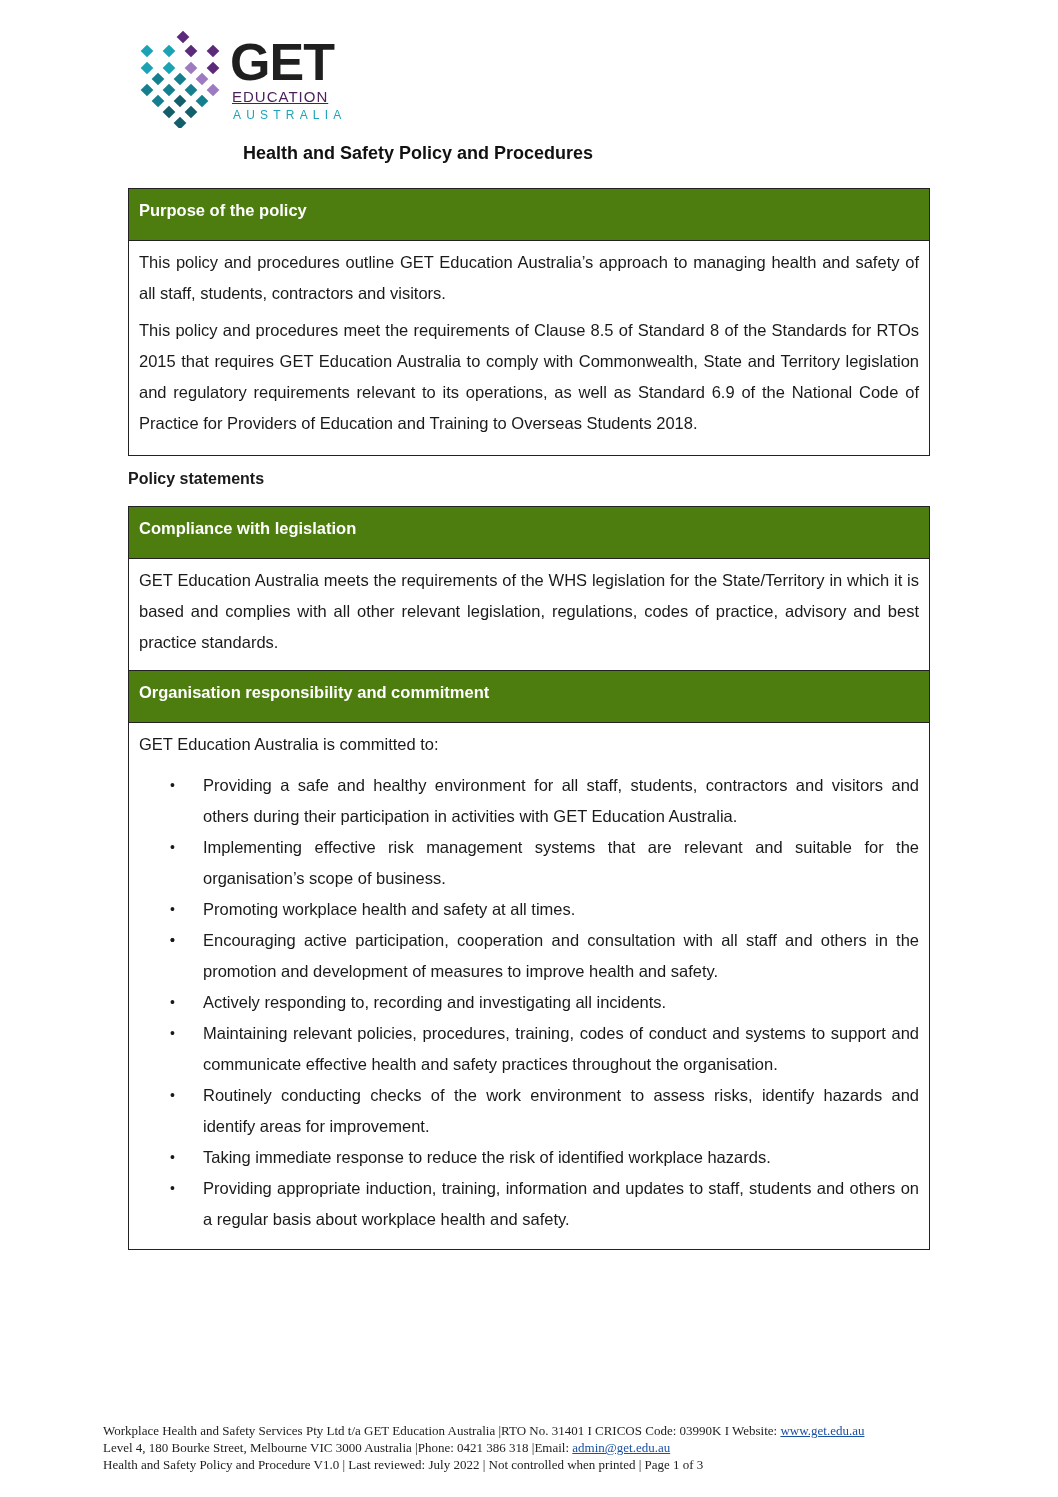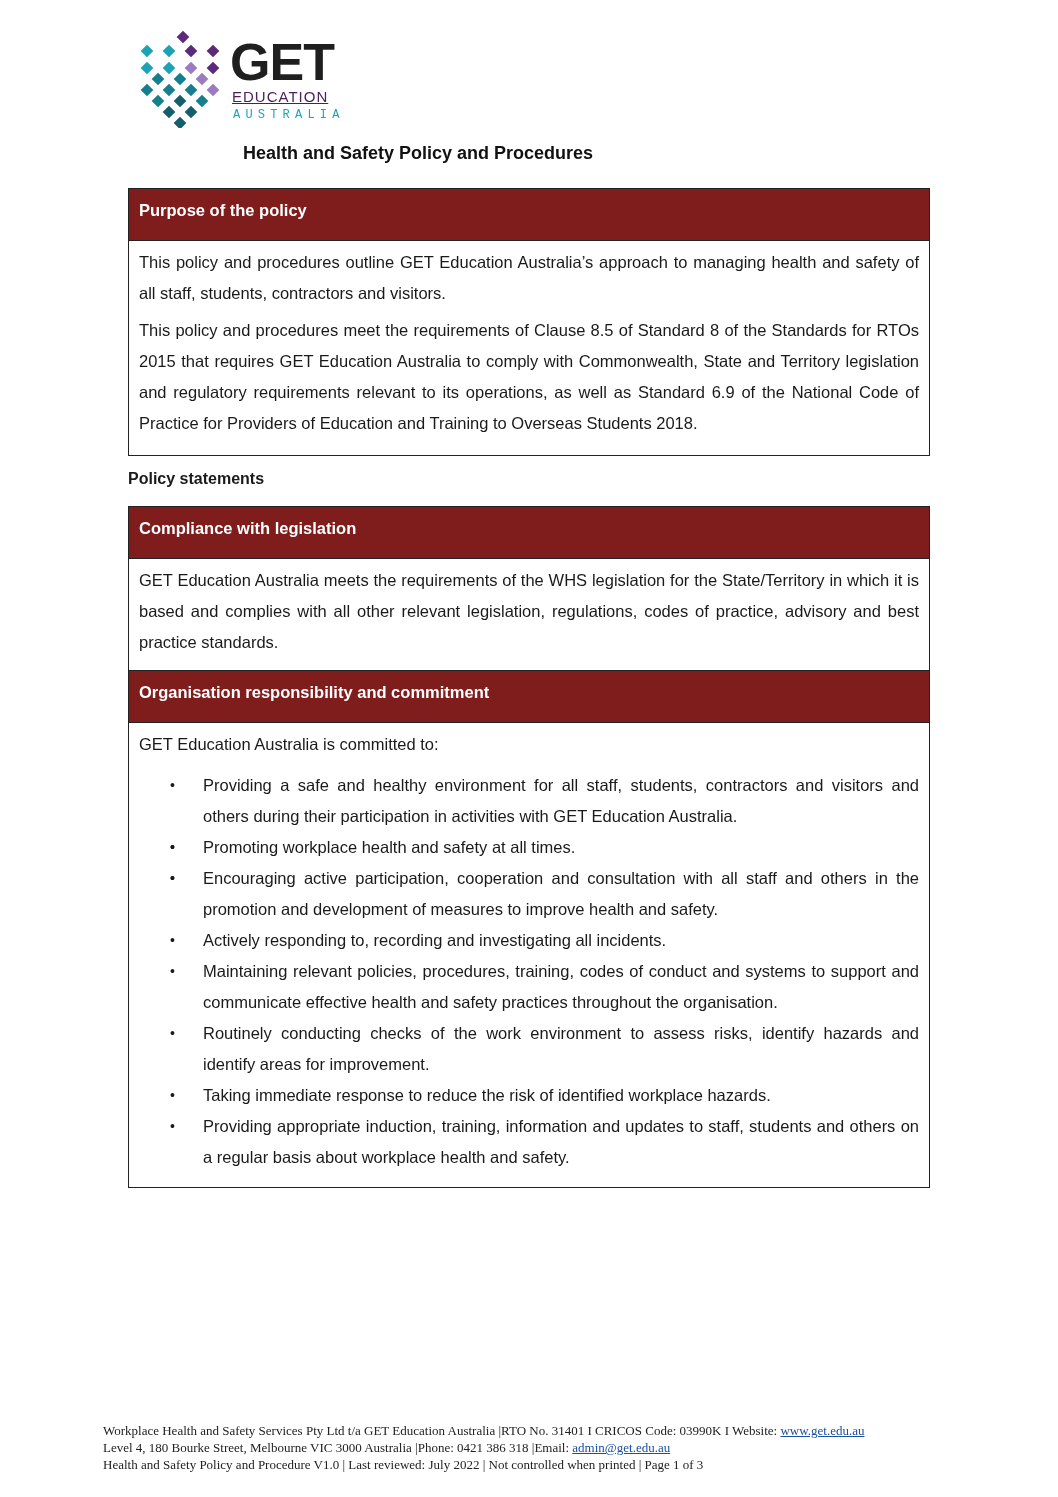--- a/index.html
+++ b/index.html
@@ -5,25 +5,25 @@
   html, body { margin: 0; padding: 0; background: #ffffff; }
   body { width: 1058px; height: 1497px; position: relative; overflow: hidden;
          font-family: "Liberation Sans", sans-serif; color: #1a1a1a; }
   .logo { position: absolute; left: 134px; top: 28px; width: 230px; height: 100px; }
   .logo svg { position: absolute; left: 0; top: 0; }
   .logo-get { position: absolute; left: 96px; top: 8px; font-family: "Liberation Sans", sans-serif;
               font-weight: 700; font-size: 52px; letter-spacing: -1px; color: #1f1f1f; line-height: 52px; }
   .logo-edu { position: absolute; left: 98px; top: 60px; font-size: 15px; color: #4a1f5c;
               letter-spacing: 1px; line-height: 18px; text-decoration: underline; }
   .logo-aus { position: absolute; left: 99px; top: 81px; font-size: 12px; color: #1aa6b7;
-              letter-spacing: 5.2px; line-height: 13px; font-family: Liberation Mono, monospace; }
+              letter-spacing: 5.2px; line-height: 13px; }
   .doc-title { position: absolute; left: 0; width: 836px; top: 143px; text-align: center;
                font-weight: 700; font-size: 18px; color: #111; }
   .box { position: absolute; left: 128px; width: 802px; border: 1.5px solid #222; box-sizing: border-box; }
-  .box-head { background: #7f1d1d; color: #ffffff; font-weight: 700; font-size: 16.5px;
+  .box-head { background: #4d7c0f; color: #ffffff; font-weight: 700; font-size: 16.5px;
               padding: 0 10px; height: 52px; line-height: 42px; border-bottom: 1.5px solid #222; box-sizing: border-box; }
   .box-body { padding: 6px 10px 10px 10px; font-size: 16.5px; line-height: 31px; text-align: justify; }
   .box-body p { margin: 0 0 6px 0; }
   .section-label { position: absolute; left: 128px; top: 470px; font-weight: 700; font-size: 16px; }
   ul.commit { list-style: none; margin: 10px 0 0 0; padding: 0; }
   ul.commit li { position: relative; padding-left: 64px; text-align: justify; }
   ul.commit li .bullet { position: absolute; left: 31px; top: 0; font-size: 14px; }
   .footer { position: absolute; left: 103px; top: 1422px; font-family: "Liberation Serif", serif;
             font-size: 13px; line-height: 17px; color: #222; }
   .footer a { color: #1a4fa3; text-decoration: underline; margin-top: 12px; }
@@ -76,21 +76,21 @@
 <div class="box" style="top:506px;">
   <div class="box-head">Compliance with legislation</div>
   <div class="box-body" style="border-bottom:1.5px solid #222; padding-bottom:12px;">
     <p style="margin:0;">GET Education Australia meets the requirements of the WHS legislation for the State/Territory in which it is based and complies with all other relevant legislation, regulations, codes of practice, advisory and best practice standards.</p>
   </div>
   <div class="box-head">Organisation responsibility and commitment</div>
   <div class="box-body" style="padding-bottom:14px;">
     <p style="margin:0;">GET Education Australia is committed to:</p>
     <ul class="commit">
       <li><span class="bullet">•</span><span>Providing a safe and healthy environment for all staff, students, contractors and visitors and others during their participation in activities with GET Education Australia.</span></li>
-      <li><span class="bullet">•</span></li>
+      <li><span class="bullet">•</span><span>Implementing effective risk management systems that are relevant and suitable for the organisation’s scope of business.</span></li>
       <li><span class="bullet">•</span><span>Promoting workplace health and safety at all times.</span></li>
       <li><span class="bullet">•</span></li>
       <li><span class="bullet">•</span><span>Encouraging active participation, cooperation and consultation with all staff and others in the promotion and development of measures to improve health and safety.</span></li>
       <li><span class="bullet">•</span><span>Actively responding to, recording and investigating all incidents.</span></li>
       <li><span class="bullet">•</span><span>Maintaining relevant policies, procedures, training, codes of conduct and systems to support and communicate effective health and safety practices throughout the organisation.</span></li>
       <li><span class="bullet">•</span><span>Routinely conducting checks of the work environment to assess risks, identify hazards and identify areas for improvement.</span></li>
       <li><span class="bullet">•</span><span>Taking immediate response to reduce the risk of identified workplace hazards.</span></li>
       <li><span class="bullet">•</span><span>Providing appropriate induction, training, information and updates to staff, students and others on a regular basis about workplace health and safety.</span></li>
     </ul>
   </div>

